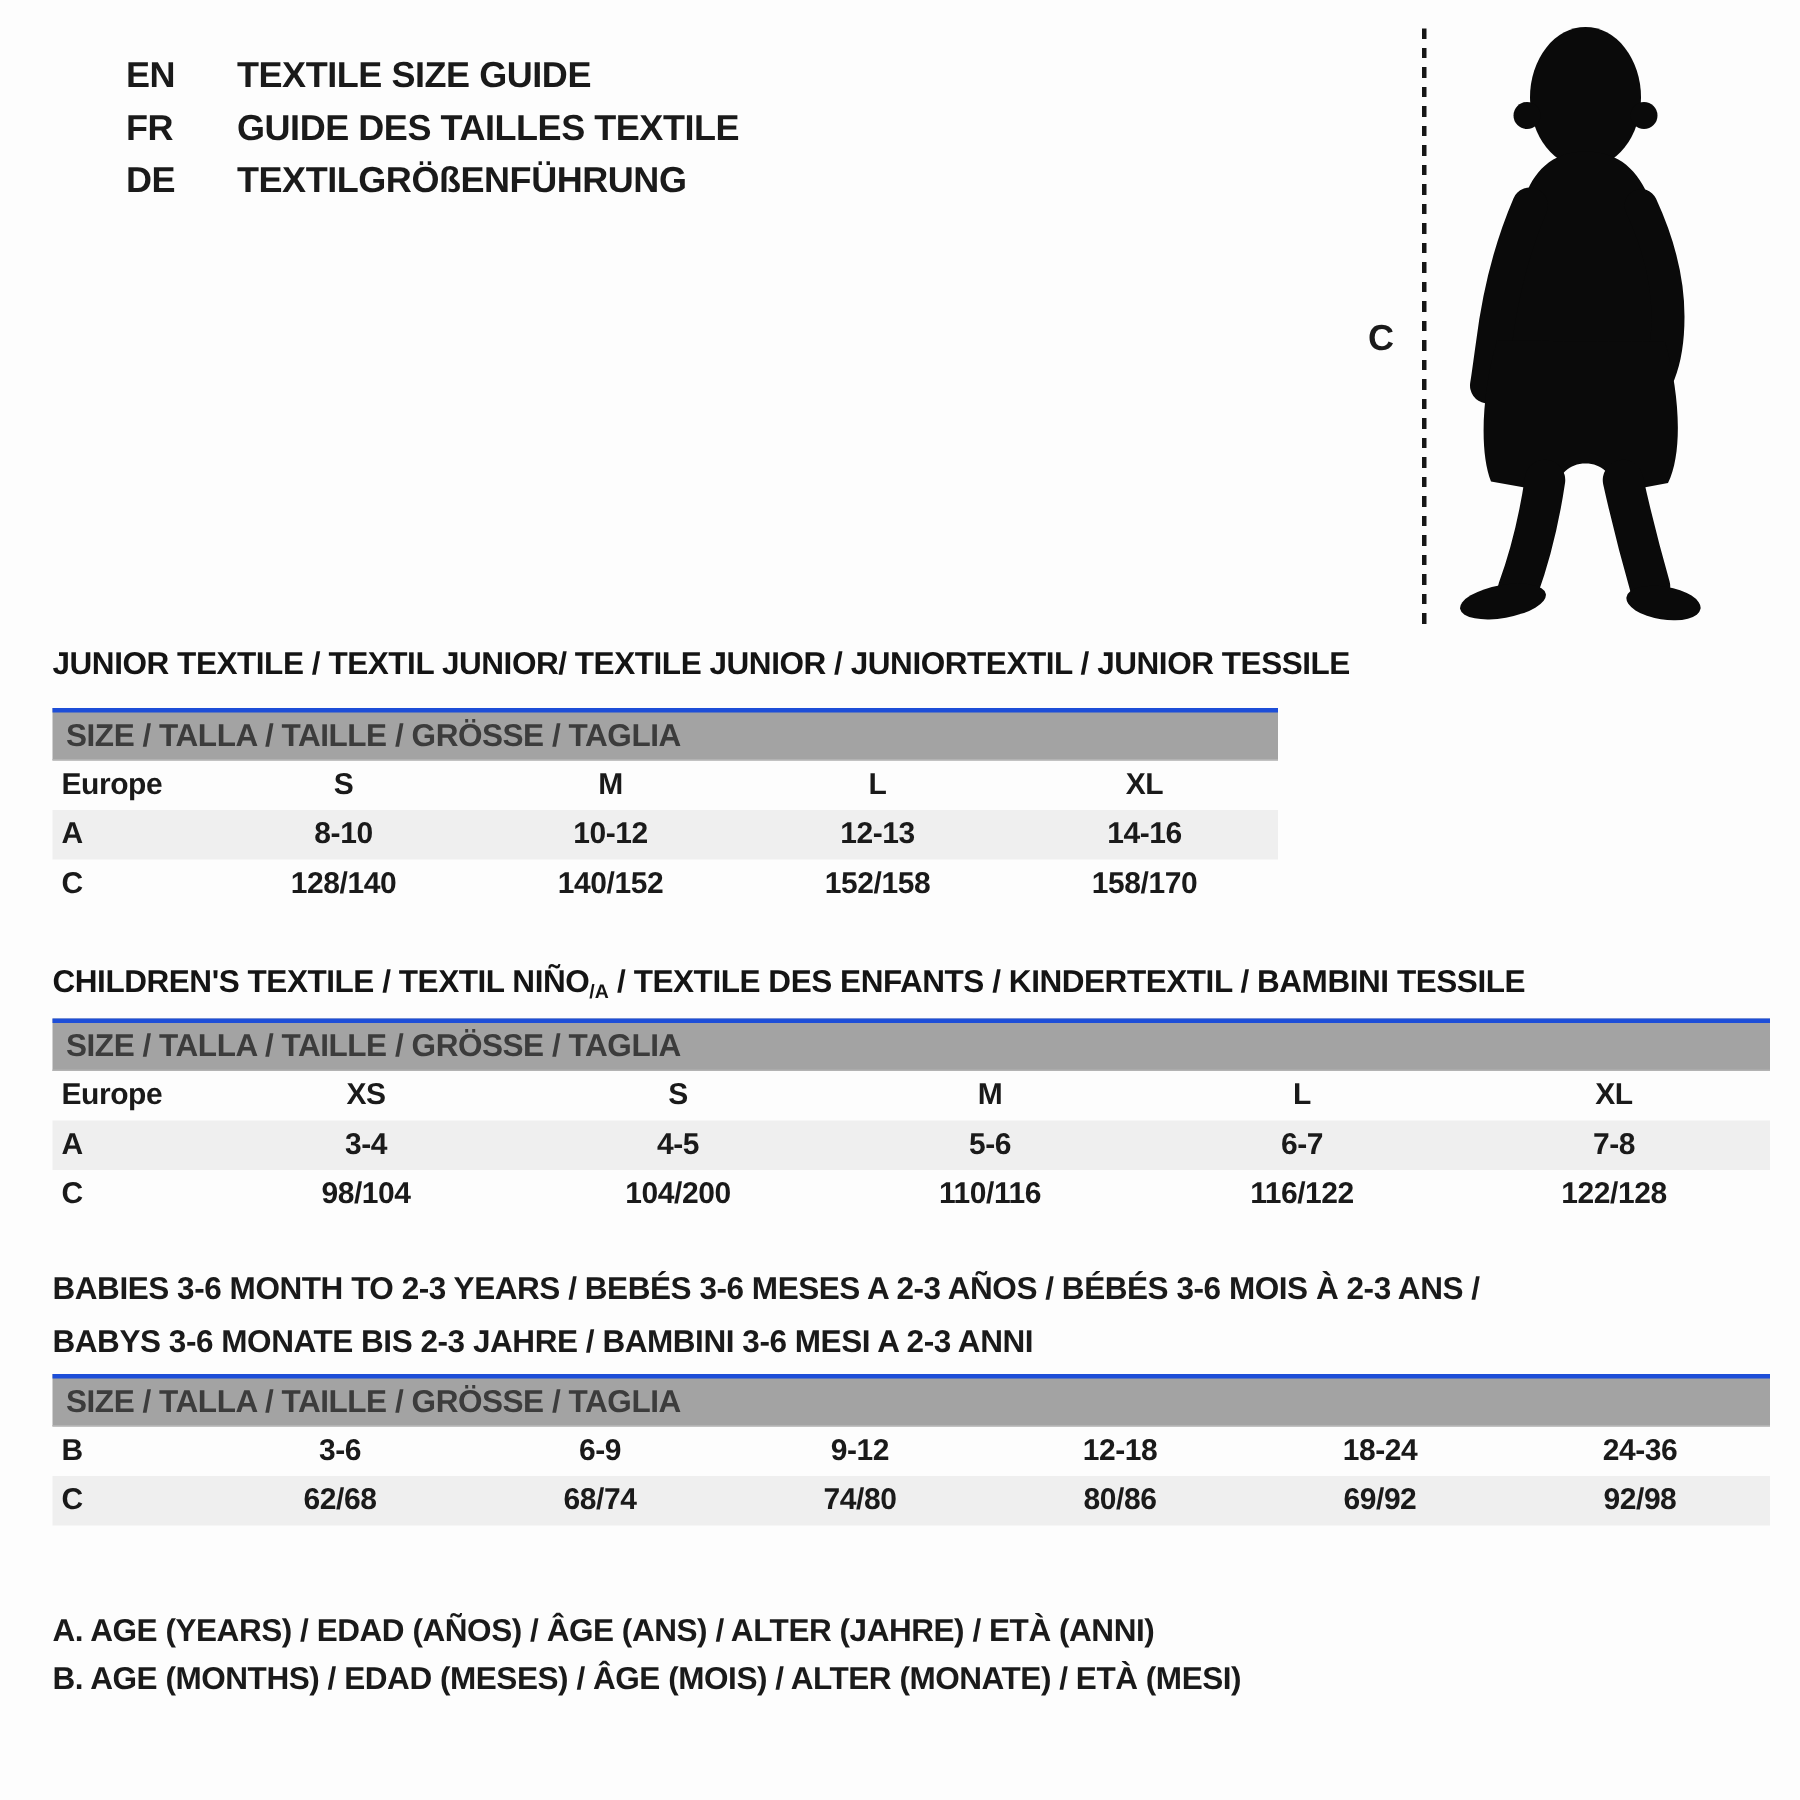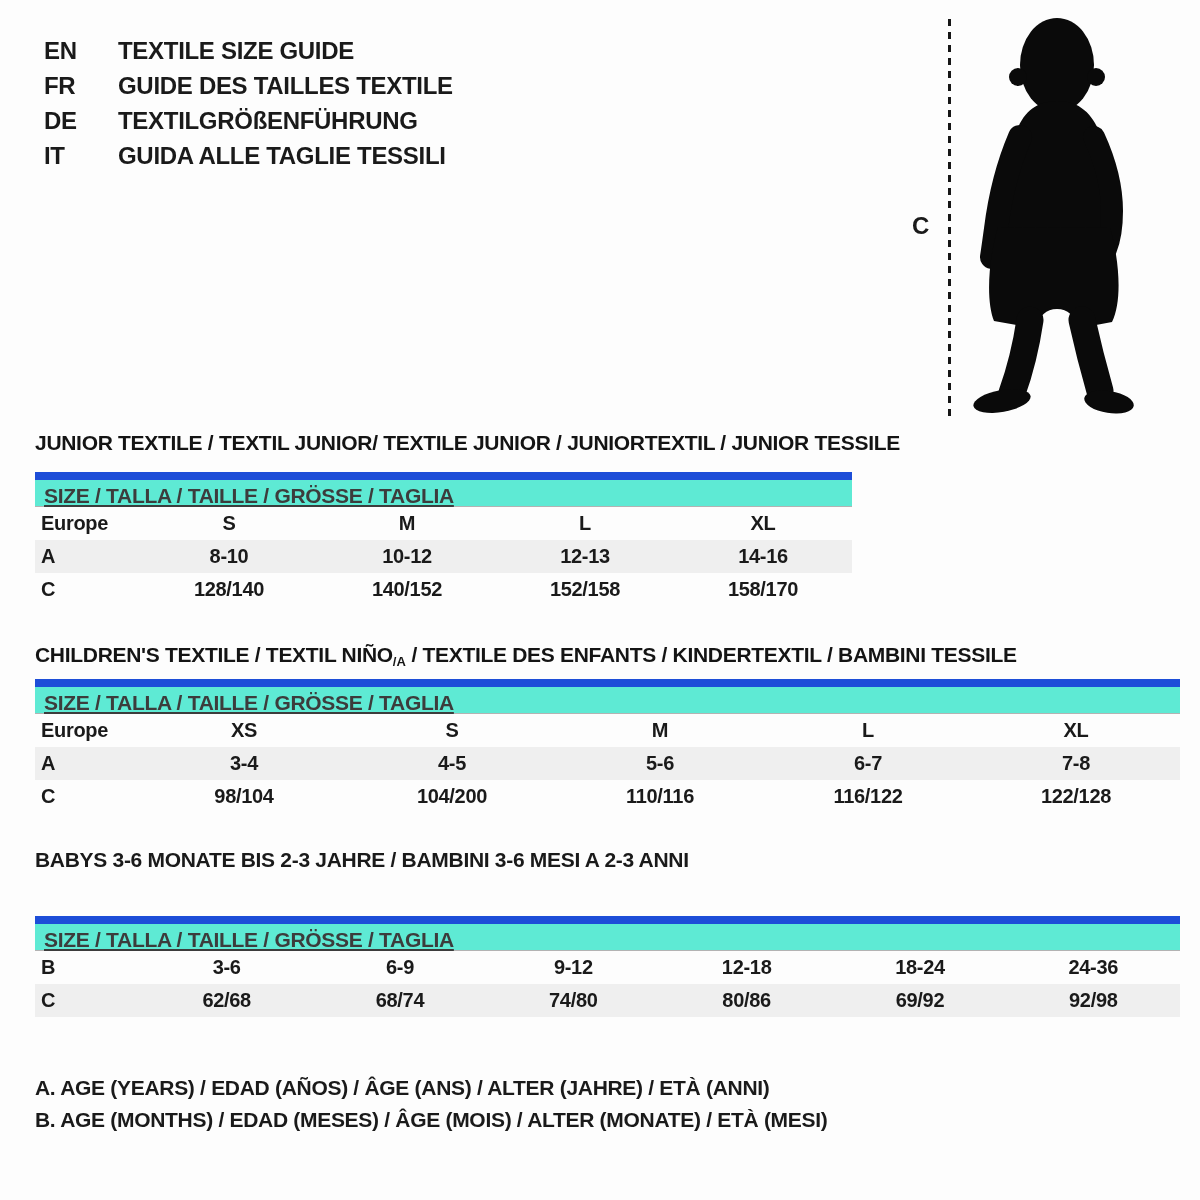--- a/index.html
+++ b/index.html
@@ -10,21 +10,21 @@
     color:#1a1a1a;
     font-family:"Liberation Sans","DejaVu Sans",sans-serif;
     font-weight:bold;
     letter-spacing:-0.3px;
     overflow:hidden;
   }
   .abs { position:absolute; }
 
   
   .langs { left:44px; top:33px; font-size:24px; line-height:35px; }
-  .lang-row { display:flex; }
+  .lang-row { display:flex;margin-left:40px; }
   .lang-code { width:74px; }
 
   
   .measure-line {
     left:948px; top:19px; width:3px; height:397px;
     background:repeating-linear-gradient(180deg,#161616 0 7px,transparent 7px 13px);
   }
   .measure-label { left:912px; top:212px; font-size:24px; }
   .figure-svg { left:964px; top:15px; }
 
@@ -34,26 +34,26 @@
   #children-title { top:643px; }
   .sub { font-size:13px; position:relative; top:4px; letter-spacing:0; }
   .babies-title { left:35px; top:842px; font-size:21px; line-height:35px; white-space:nowrap; }
 
   
   .size-table { left:35px; }
   #junior-table   { top:472px; width:817px; }
   #children-table { top:679px; width:1145px; }
   #babies-table   { top:916px; width:1145px; }
   .size-bar {
-    border-top:8px solid #1d4ed8;
+    border-top:3px solid #1d4ed8;
     border-bottom:1px solid #b3b3b3;
-    background:#5eead4;
+    background:#a3a3a3;
     height:35px; line-height:31px;
     padding-left:9px;
-    font-size:21px; color:#3c3c3c;text-decoration:underline;
+    font-size:21px; color:#3c3c3c;
   }
   .trow { display:flex; align-items:center; height:33px; font-size:20px; }
   .trow .rlabel { width:105px; padding-left:6px; }
   .trow .cell { flex:1; text-align:center; }
   .alt { background:#efefef; }
 
   
   .legend { left:35px; top:1072px; font-size:21px; line-height:32px; white-space:nowrap; }
 </style>
 </head>
@@ -64,24 +64,20 @@
     <span class="lang-code">EN</span>
     <span class="lang-label">TEXTILE SIZE GUIDE</span>
   </div>
   <div class="lang-row">
     <span class="lang-code">FR</span>
     <span class="lang-label">GUIDE DES TAILLES TEXTILE</span>
   </div>
   <div class="lang-row">
     <span class="lang-code">DE</span>
     <span class="lang-label">TEXTILGRÖßENFÜHRUNG</span>
-  </div>
-  <div class="lang-row">
-    <span class="lang-code">IT</span>
-    <span class="lang-label">GUIDA ALLE TAGLIE TESSILI</span>
   </div>
 </div>
 
 <div class="abs measure-line"></div>
 <div class="abs measure-label">C</div>
 <svg class="abs figure-svg" width="172" height="400" viewBox="0 0 172 400" xmlns="http://www.w3.org/2000/svg">
   <g fill="#0a0a0a" stroke="none">
     <ellipse cx="93" cy="50" rx="37" ry="47"></ellipse>
     <circle cx="54" cy="62" r="9"></circle>
     <circle cx="132" cy="62" r="9"></circle>
@@ -155,20 +151,21 @@
     <span class="rlabel">C</span>
     <span class="cell">98/104</span>
     <span class="cell">104/200</span>
     <span class="cell">110/116</span>
     <span class="cell">116/122</span>
     <span class="cell">122/128</span>
   </div>
 </div>
 
 <div class="abs babies-title">
+  <div>BABIES 3-6 MONTH TO 2-3 YEARS / BEBÉS 3-6 MESES A 2-3 AÑOS / BÉBÉS 3-6 MOIS À 2-3 ANS /</div>
   <div>BABYS 3-6 MONATE BIS 2-3 JAHRE / BAMBINI 3-6 MESI A 2-3 ANNI</div>
 </div>
 <div class="abs size-table" id="babies-table">
   <div class="size-bar">SIZE / TALLA / TAILLE / GRÖSSE / TAGLIA</div>
   <div class="trow">
     <span class="rlabel">B</span>
     <span class="cell">3-6</span>
     <span class="cell">6-9</span>
     <span class="cell">9-12</span>
     <span class="cell">12-18</span>

